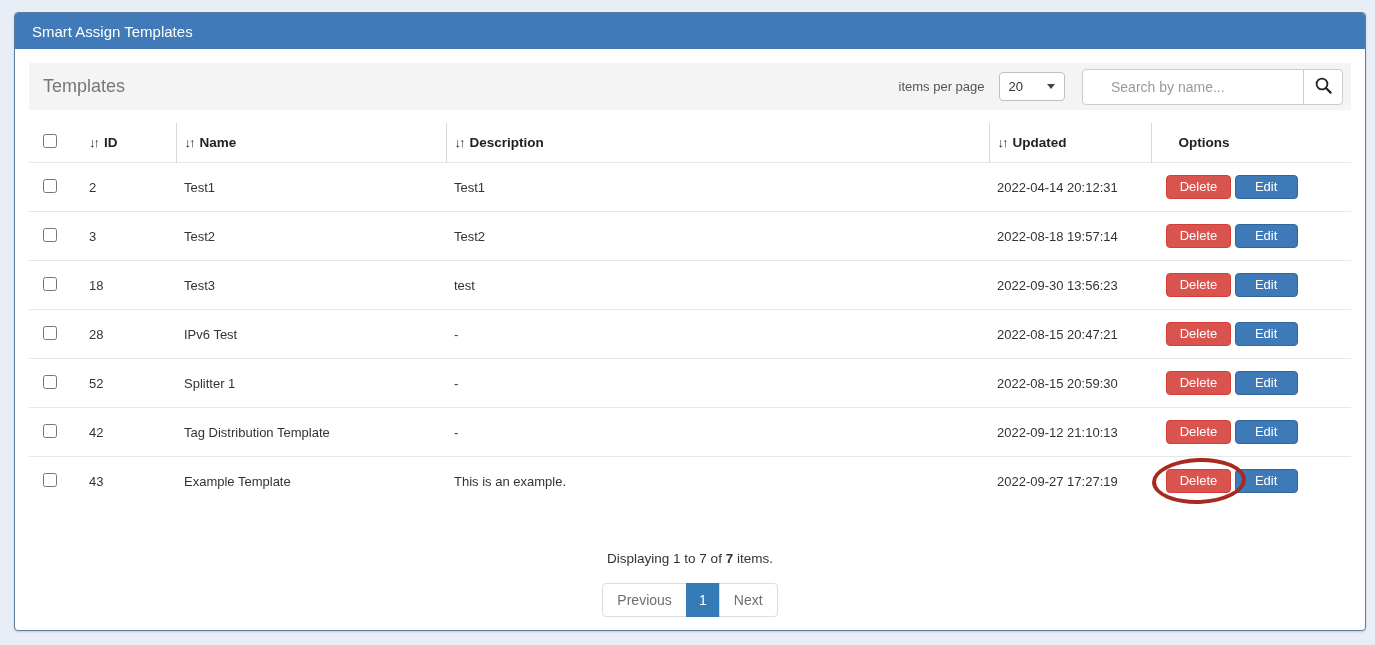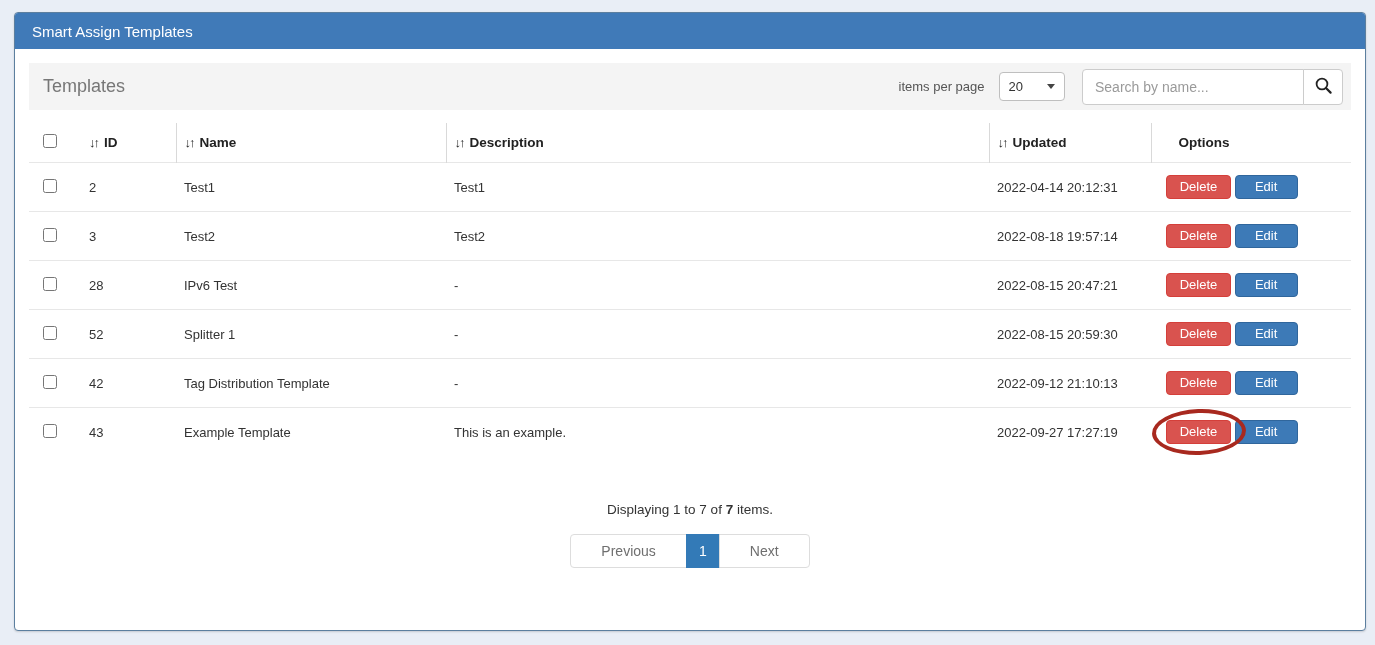--- a/index.html
+++ b/index.html
@@ -54,21 +54,21 @@
     width: 0; height: 0;
     border-left: 4px solid transparent;
     border-right: 4px solid transparent;
     border-top: 5px solid #444444;
   }
   .search-group { display: flex; }
   .search-input {
     width: 222px; height: 36px;
     border: 1px solid #cccccc;
     border-radius: 4px 0 0 4px;
-    padding: 0 12px;
+    padding: 0 28px;
     font-size: 14px; color: #be185d;
     font-family: "Liberation Sans", sans-serif;
     outline: none;
   }
   .search-input::placeholder { color: #9a9a9a; }
   .search-btn {
     width: 40px; height: 36px;
     margin-left: -1px;
     background: #ffffff;
     border: 1px solid #cccccc;
@@ -148,21 +148,21 @@
   }
   .pagination-wrap { display: flex; justify-content: center; margin-top: 17px; }
   .pagination { display: inline-flex; }
   .page-item {
     height: 34px;
     display: flex; align-items: center; justify-content: center;
     background: #ffffff;
     border: 1px solid #dddddd;
     color: #6f6f6f;
     font-size: 14px;
-    padding: 0 30px;
+    padding: 0 14px;
     cursor: pointer;
     margin-left: -1px;
   }
   .page-item.first { border-radius: 4px 0 0 4px; margin-left: 0; }
   .page-item.last { border-radius: 0 4px 4px 0; }
   .page-item.active {
     background: #337ab7;
     border-color: #337ab7;
     color: #ffffff;
     width: 34px; padding: 0;
@@ -238,20 +238,31 @@
           <td>Test2</td>
           <td>Test2</td>
           <td>2022-08-18 19:57:14</td>
           <td class="options-cell">
             <span class="btn btn-delete">Delete</span>
             <span class="btn btn-edit">Edit</span>
           </td>
         </tr>
         <tr>
           <td class="check-cell"><input type="checkbox" style=""></td>
+          <td>18</td>
+          <td>Test3</td>
+          <td>test</td>
+          <td>2022-09-30 13:56:23</td>
+          <td class="options-cell">
+            <span class="btn btn-delete">Delete</span>
+            <span class="btn btn-edit">Edit</span>
+          </td>
+        </tr>
+        <tr>
+          <td class="check-cell"><input type="checkbox" style=""></td>
           <td>28</td>
           <td>IPv6 Test</td>
           <td>-</td>
           <td>2022-08-15 20:47:21</td>
           <td class="options-cell">
             <span class="btn btn-delete">Delete</span>
             <span class="btn btn-edit">Edit</span>
           </td>
         </tr>
         <tr>

